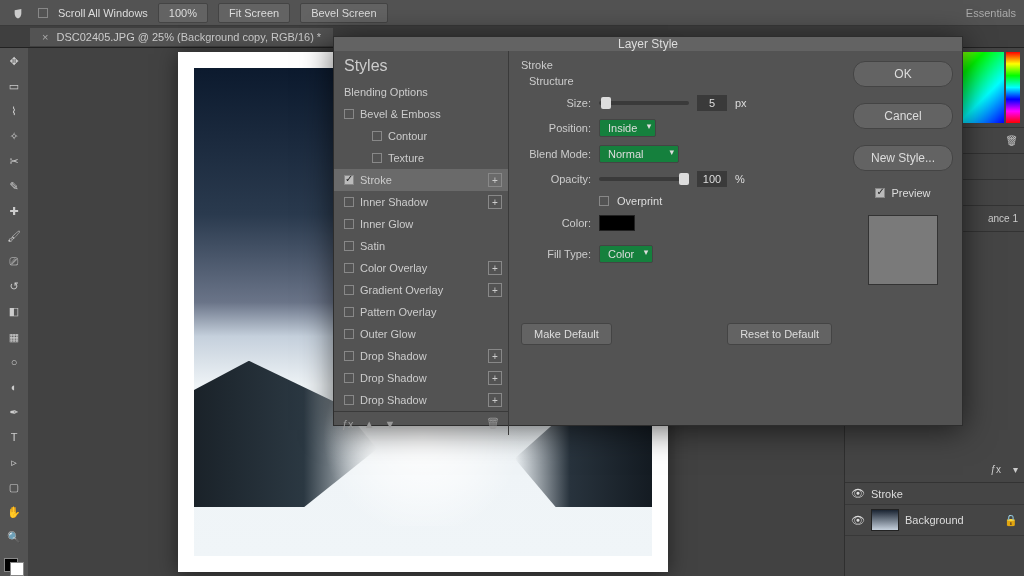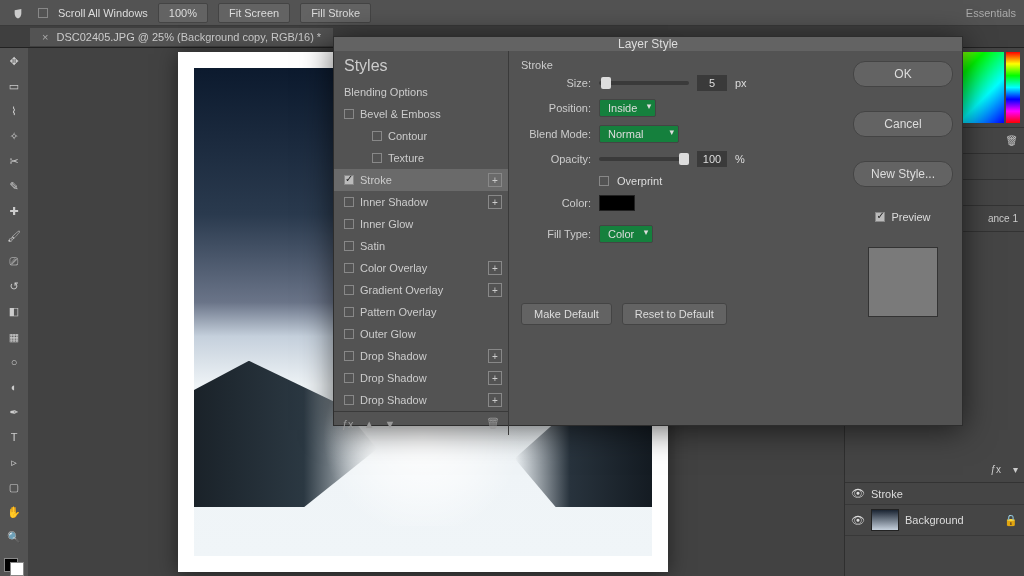--- a/index.html
+++ b/index.html
@@ -53,41 +53,41 @@
   .dlg-section { font-size:11px; color:#ccc; margin-bottom:4px; }
   .dlg-sub { font-size:11px; color:#ccc; margin-left:8px; margin-bottom:8px; }
   .form-row { display:flex; align-items:center; gap:8px; margin-bottom:8px; font-size:11px; }
   .form-label { width:70px; text-align:right; color:#ccc; }
   .slider { width:90px; height:4px; background:#3a3a3a; position:relative; border-radius:2px; }
   .slider-knob { position:absolute; top:-4px; width:10px; height:12px; background:#ddd; border-radius:2px; }
   .num-input { width:30px; background:#3a3a3a; border:none; color:#ddd; padding:2px 3px; font-size:11px; text-align:center; }
   .dropdown { background:#15803d; border:1px solid #444; padding:2px 18px 2px 8px; color:#ddd; font-size:11px; position:relative; border-radius:2px; }
   .dropdown::after { content:"▾"; position:absolute; right:4px; top:1px; font-size:9px; }
   .color-swatch { width:36px; height:16px; background:#000; border:1px solid #222; }
-  .dlg-buttons-row { display:flex; gap:10px; margin-top:60px; justify-content:flex-start; }
+  .dlg-buttons-row { display:flex; gap:10px; margin-top:60px; justify-content:space-between; }
   .dlg-btn-sm { background:#636363; border:1px solid #444; padding:4px 12px; border-radius:3px; font-size:11px; color:#ddd; }
-  .dlg-right { width:118px; padding:10px 8px; display:flex; flex-direction:column; gap:24px; align-items:center; }
+  .dlg-right { width:118px; padding:10px 8px; display:flex; flex-direction:column; gap:16px; align-items:center; }
   .dlg-btn { width:100px; padding:5px 0; background:#636363; border:1px solid #444; border-radius:12px; text-align:center; font-size:12px; color:#ddd; }
   .preview-row { display:flex; align-items:center; gap:6px; font-size:11px; }
   .preview-box { width:70px; height:70px; background:#7a7a7a; border:1px solid #333; }
 </style>
 </head>
 <body>
 
 <div class="topbar">
   <span class="tool">
       <svg viewBox="0 0 24 24" fill="#ccc">
         <path d="M12 2v8M9 4v6M15 4v6M7 8v4c0 4 2 8 5 8s5-4 5-8V6"></path>
       </svg>
     </span>
   <span class="tb-check"></span>
   <span>Scroll All Windows</span>
   <button class="tb-btn">100%</button>
   <button class="tb-btn">Fit Screen</button>
-  <button class="tb-btn">Fill Stroke</button>
+  <button class="tb-btn">Bevel Screen</button>
   <span class="tb-right">Essentials</span>
 </div>
 
 <div class="tab-row">
   <div class="doc-tab">
     <span class="close-x">×</span>
     <span>DSC02405.JPG @ 25% (Background copy, RGB/16) *</span>
   </div>
 </div>
 
@@ -239,20 +239,21 @@
         </div>
       <div class="dlg-left-foot">
         <span>ƒx</span>
         <span>▲</span>
         <span>▼</span>
         <span style="margin-left:auto">🗑</span>
       </div>
     </div>
     <div class="dlg-mid">
       <div class="dlg-section">Stroke</div>
+      <div class="dlg-sub">Structure</div>
       <div class="form-row">
         <span class="form-label">Size:</span>
         <div class="slider">
             <div class="slider-knob" style="left:2px"></div>
           </div>
         <input class="num-input" value="5" style="">
         <span>px</span>
       </div>
       <div class="form-row">
         <span class="form-label">Position:</span>

